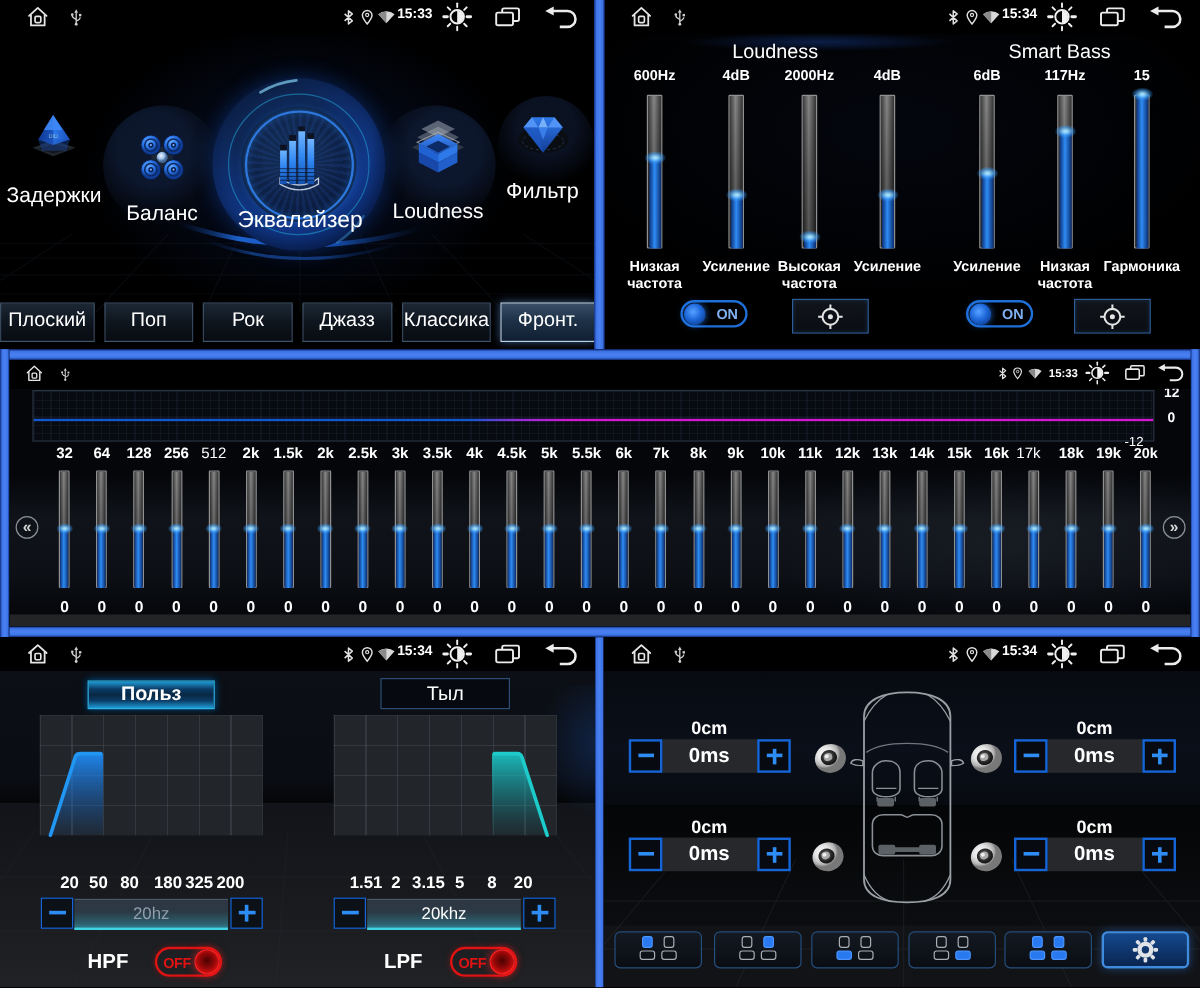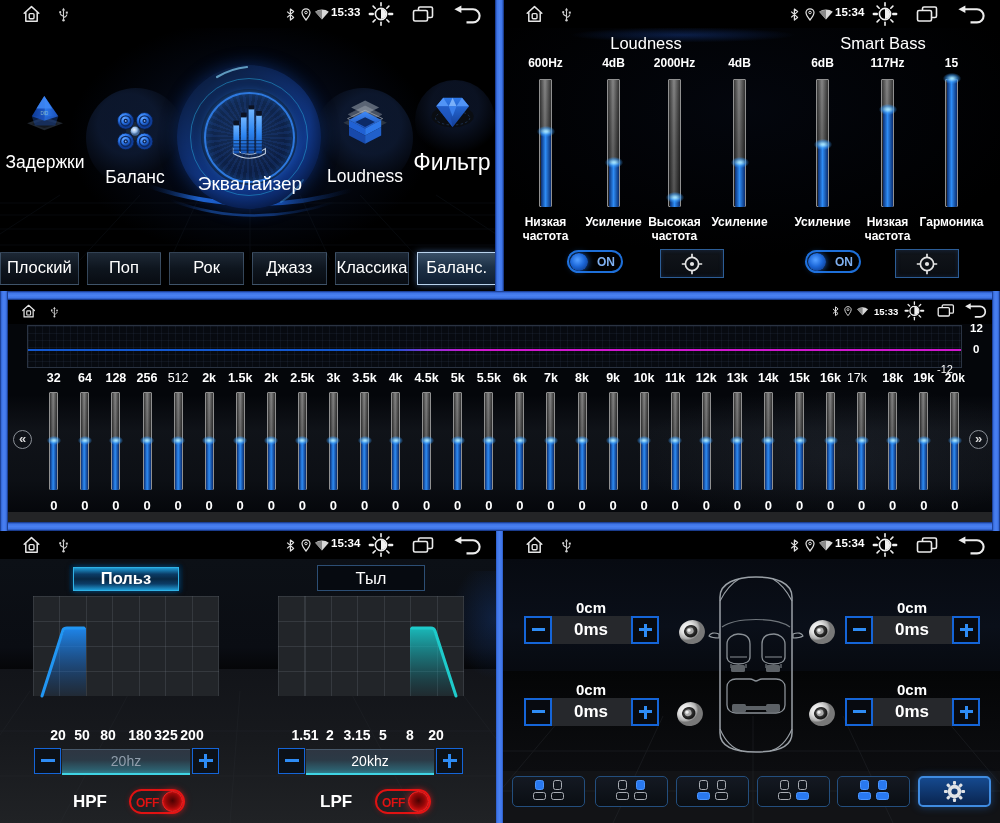--- a/index.html
+++ b/index.html
@@ -165,34 +165,34 @@
           </defs>
 <ellipse cx="29" cy="30" rx="27" ry="14" fill="#0a0d12"></ellipse>
 <ellipse cx="29" cy="32" rx="22" ry="9" fill="none" stroke="#2a4a7a" stroke-width="1" stroke-dasharray="3 3" opacity="0.7"></ellipse>
 <polygon points="8,17 17,6 41,6 50,17 29,44" fill="url(#gem)"></polygon>
 <polygon points="17,6 24,17 8,17" fill="#5194f6"></polygon>
 <polygon points="41,6 50,17 34,17" fill="#5194f6"></polygon>
 <polygon points="24,17 29,6 34,17" fill="#79b0fa"></polygon>
 <polygon points="24,17 34,17 29,30" fill="#3f86f2" opacity="0.8"></polygon>
 <polygon points="8,17 24,17 29,44" fill="#1e56c0" opacity="0.65"></polygon>
 </svg>
-        <div class="t ctr" style="left:452px;top:149px;font-size:23px">Фильтр</div>
+        <div class="t ctr" style="left:452px;top:149px;font-size:18px">Фильтр</div>
         <div class="t ctr" style="left:250px;top:173px;font-size:19px">Эквалайзер</div>
         <div class="abs" style="left:0.0px;top:252px;width:78.7px;height:33px;background:linear-gradient(180deg,#1d2835 0%,#0e151e 50%,#080c12 100%);border:1px solid rgba(130,165,205,.35)"></div>
         <div class="t ctr" style="left:39.3px;top:258px;font-size:16.5px">Плоский</div>
         <div class="abs" style="left:86.7px;top:252px;width:74.7px;height:33px;background:linear-gradient(180deg,#1d2835 0%,#0e151e 50%,#080c12 100%);border:1px solid rgba(130,165,205,.35)"></div>
         <div class="t ctr" style="left:124.0px;top:258px;font-size:16.5px">Поп</div>
         <div class="abs" style="left:169.3px;top:252px;width:74.7px;height:33px;background:linear-gradient(180deg,#1d2835 0%,#0e151e 50%,#080c12 100%);border:1px solid rgba(130,165,205,.35)"></div>
         <div class="t ctr" style="left:206.7px;top:258px;font-size:16.5px">Рок</div>
         <div class="abs" style="left:252.0px;top:252px;width:74.7px;height:33px;background:linear-gradient(180deg,#1d2835 0%,#0e151e 50%,#080c12 100%);border:1px solid rgba(130,165,205,.35)"></div>
         <div class="t ctr" style="left:289.3px;top:258px;font-size:16.5px">Джазз</div>
         <div class="abs" style="left:334.7px;top:252px;width:74.7px;height:33px;background:linear-gradient(180deg,#1d2835 0%,#0e151e 50%,#080c12 100%);border:1px solid rgba(130,165,205,.35)"></div>
         <div class="t ctr" style="left:372.0px;top:258px;font-size:16.5px">Классика</div>
         <div class="abs" style="left:417.3px;top:252px;width:78.7px;height:33px;background:linear-gradient(180deg,#3a5068 0%,#1d3147 45%,#101f33 100%);border:1px solid #b9d2ec;box-shadow:0 0 7px rgba(110,170,255,.5)"></div>
-        <div class="t ctr" style="left:456.7px;top:258px;font-size:16.5px">Баланс.</div>
+        <div class="t ctr" style="left:456.7px;top:258px;font-size:16.5px">Фронт.</div>
         <div class="sbar" style="left:0px;top:0px;width:496px;height:28px">
           <div style="position:relative;width:100%;height:100%">
             <svg style="left:22px;top:5px;transform:scale(1.0);transform-origin:0 0" width="19" height="18" viewBox="0 0 19 18">
 <path d="M2.2 8.2 L9.5 1.6 L16.8 8.2" fill="none" stroke="#e6e6e6" stroke-width="1.5" stroke-linecap="round" stroke-linejoin="round"></path>
 <path d="M3.8 7.2 L3.8 16.2 L15.2 16.2 L15.2 7.2" fill="none" stroke="#e6e6e6" stroke-width="1.5" stroke-linejoin="round"></path>
 <rect x="7.2" y="8.6" width="4.8" height="5.2" rx="1" fill="none" stroke="#e6e6e6" stroke-width="1.4"></rect>
 </svg>
             <svg style="left:58px;top:7px;transform:scale(1.0);transform-origin:0 0" width="11" height="15" viewBox="0 0 11 15">
 <path d="M5.5 13.8 L5.5 3.2" stroke="#cfcfcf" stroke-width="1.1"></path>
 <path d="M5.5 0.8 L3.9 3.6 L7.1 3.6 Z" fill="#cfcfcf"></path>

